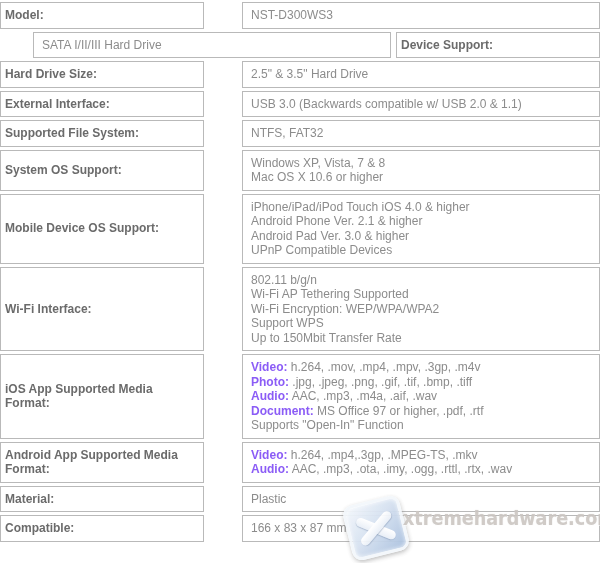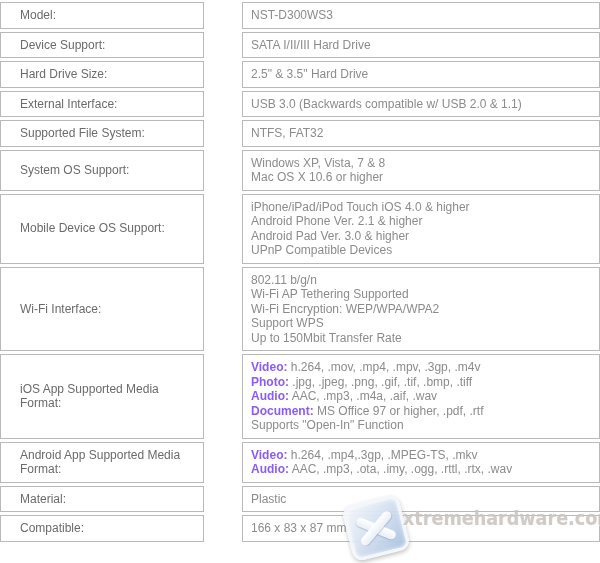--- a/index.html
+++ b/index.html
@@ -13,22 +13,22 @@
     display:flex;flex-direction:column;gap:3px;
     box-sizing:border-box;
   }
   .spec-row{display:flex;gap:5px;}
   .cell{
     border:1px solid #b9b9b9;background:#ffffff;box-sizing:border-box;
   }
   .label-cell{
     flex:0 0 204px;width:204px;
     display:flex;align-items:center;
-    padding:5px 19px;
-    font-size:12px;font-weight:normal;color:#6b6b6b;line-height:14.5px;
+    padding:5px 4px;
+    font-size:12px;font-weight:bold;color:#6b6b6b;line-height:14.5px;
   }
   .value-cell{
     flex:1;
     display:flex;flex-direction:column;justify-content:center;
     padding:5px 8px;
     font-size:12px;color:#8c8c8c;line-height:14.5px;margin-left:33px;
   }
   .line{min-height:14.5px;}
   .seg-bold{font-weight:bold;color:#8b5cf6;}
 
@@ -67,24 +67,24 @@
 <div class="page">
 
   <div id="spec-table" class="spec-table">
       <div class="spec-row">
         <div class="cell label-cell">Model:</div>
         <div class="cell value-cell">
           <div class="line"><span>NST-D300WS3</span></div>
         </div>
       </div>
       <div class="spec-row">
-        <div class="cell label-cell">Device Support:</div>
         <div class="cell value-cell">
           <div class="line"><span>SATA I/II/III Hard Drive</span></div>
         </div>
+        <div class="cell label-cell">Device Support:</div>
       </div>
       <div class="spec-row">
         <div class="cell label-cell">Hard Drive Size:</div>
         <div class="cell value-cell">
           <div class="line"><span>2.5" &amp; 3.5" Hard Drive</span></div>
         </div>
       </div>
       <div class="spec-row">
         <div class="cell label-cell">External Interface:</div>
         <div class="cell value-cell">

